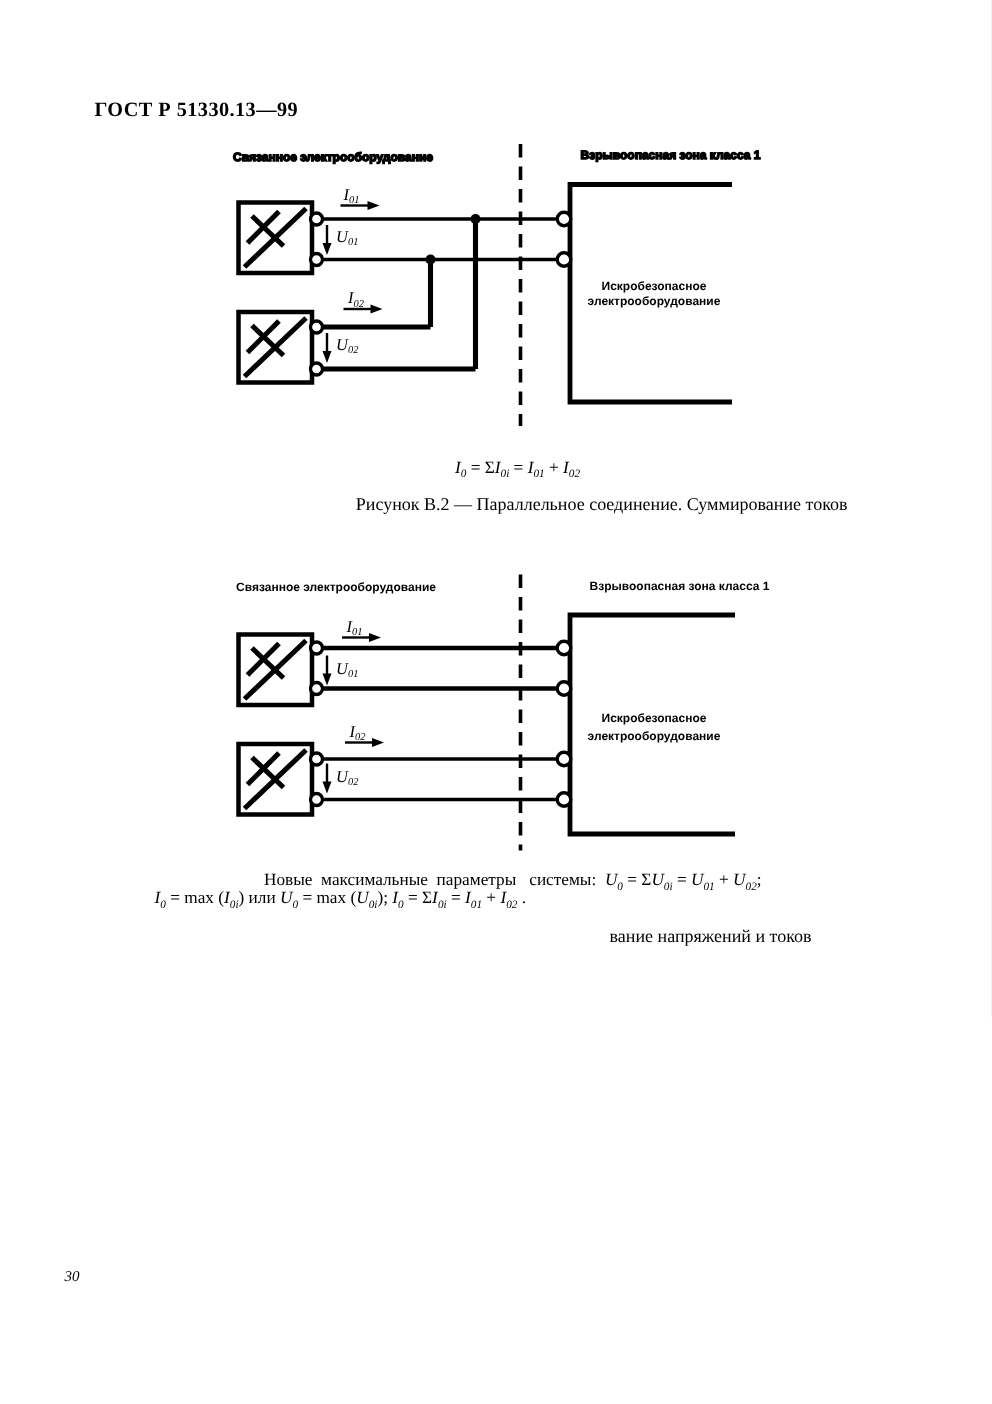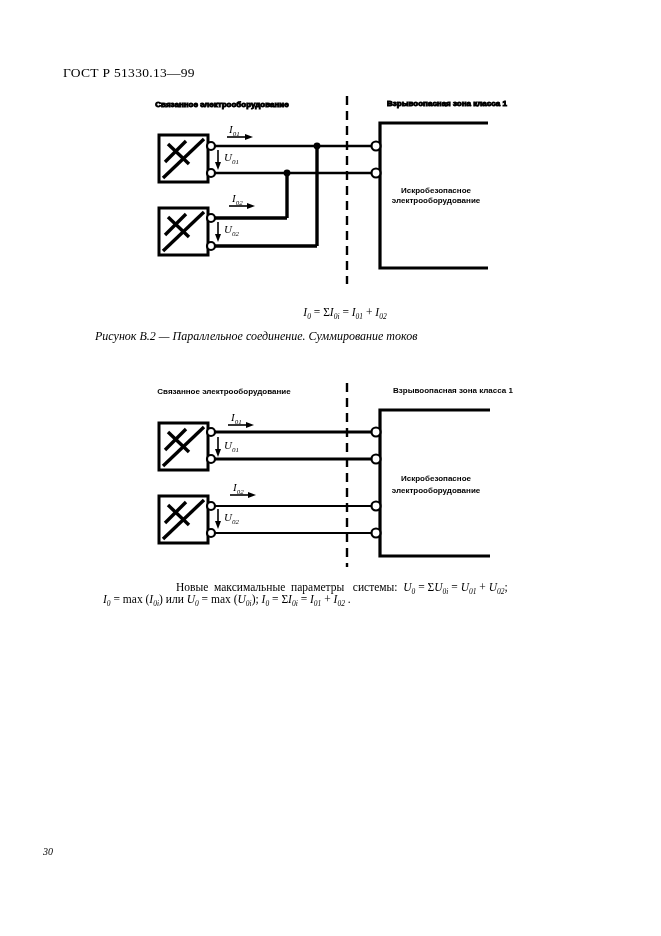--- a/index.html
+++ b/index.html
@@ -3,35 +3,35 @@
 <meta charset="utf-8">
 <style>
   html,body{margin:0;padding:0;background:#e8e8e8;}
   .page{
     position:relative;width:661px;height:936px;background:#ffffff;
     margin:0 auto;overflow:hidden;
     font-family:"Liberation Serif","DejaVu Serif",serif;color:#000;
   }
   .hdr{
     position:absolute;left:63px;top:65px;
-    font-size:13.5px;font-weight:normal;letter-spacing:.3px;
+    font-size:13.5px;font-weight:bold;letter-spacing:.3px;
   }
   svg.diag{position:absolute;left:0;top:0;}
   .dlabel{font-family:"Liberation Sans","DejaVu Sans",sans-serif;font-weight:bold;font-size:8px;fill:#000;}
   .iu{font-family:"Liberation Serif","DejaVu Serif",serif;font-style:italic;font-size:11px;fill:#000;}
   .iu-sub{font-size:7px;}
   .fline{
     position:absolute;font-size:11.5px;line-height:11px;white-space:pre;
   }
   .fline.centered{text-align:center;}
   .sg-plain{font-style:normal;}
   .sg-var{font-style:italic;}
   .sg-sub{font-style:italic;font-size:7.5px;position:relative;top:2.5px;}
   .cap{
-    position:absolute;font-size:12px;line-height:12.5px;text-align:left;font-style:italic;
+    position:absolute;font-size:12px;line-height:12.5px;text-align:right;
   }
   .pagenum{position:absolute;left:43px;top:846px;font-size:10px;font-style:italic;}
 </style>
 </head>
 <body>
 
 <div class="page">
 
   <div class="hdr">ГОСТ Р 51330.13—99</div>
 
@@ -168,16 +168,17 @@
   </svg>
 
   <div class="fline centered" style="left:150px;top:307px;width:390px;"><span class="sg-var">I</span><span class="sg-sub">0</span><span class="sg-plain"> = Σ</span><span class="sg-var">I</span><span class="sg-sub">0i</span><span class="sg-plain"> = </span><span class="sg-var">I</span><span class="sg-sub">01</span><span class="sg-plain"> + </span><span class="sg-var">I</span><span class="sg-sub">02</span></div>
 
   <div class="cap" style="left:95px;top:330px;width:470px;">Рисунок В.2 — Параллельное соединение. Суммирование токов</div>
 
   <div class="fline" style="left:176px;top:582px;"><span class="sg-plain">Новые  максимальные  параметры   системы:  </span><span class="sg-var">U</span><span class="sg-sub">0</span><span class="sg-plain"> = Σ</span><span class="sg-var">U</span><span class="sg-sub">0i</span><span class="sg-plain"> = </span><span class="sg-var">U</span><span class="sg-sub">01</span><span class="sg-plain"> + </span><span class="sg-var">U</span><span class="sg-sub">02</span><span class="sg-plain">;</span></div>
   <div class="fline" style="left:103px;top:594px;"><span class="sg-var">I</span><span class="sg-sub">0</span><span class="sg-plain"> = max (</span><span class="sg-var">I</span><span class="sg-sub">0i</span><span class="sg-plain">) или </span><span class="sg-var">U</span><span class="sg-sub">0</span><span class="sg-plain"> = max (</span><span class="sg-var">U</span><span class="sg-sub">0i</span><span class="sg-plain">); </span><span class="sg-var">I</span><span class="sg-sub">0</span><span class="sg-plain"> = Σ</span><span class="sg-var">I</span><span class="sg-sub">0i</span><span class="sg-plain"> = </span><span class="sg-var">I</span><span class="sg-sub">01</span><span class="sg-plain"> + </span><span class="sg-var">I</span><span class="sg-sub">02</span><span class="sg-plain"> .</span></div>
 
   <div class="cap" style="left:81px;top:618px;width:460px;">
+    <div>вание напряжений и токов</div>
   </div>
 
   <div class="pagenum">30</div>
 </div>
 
 </body></html>

